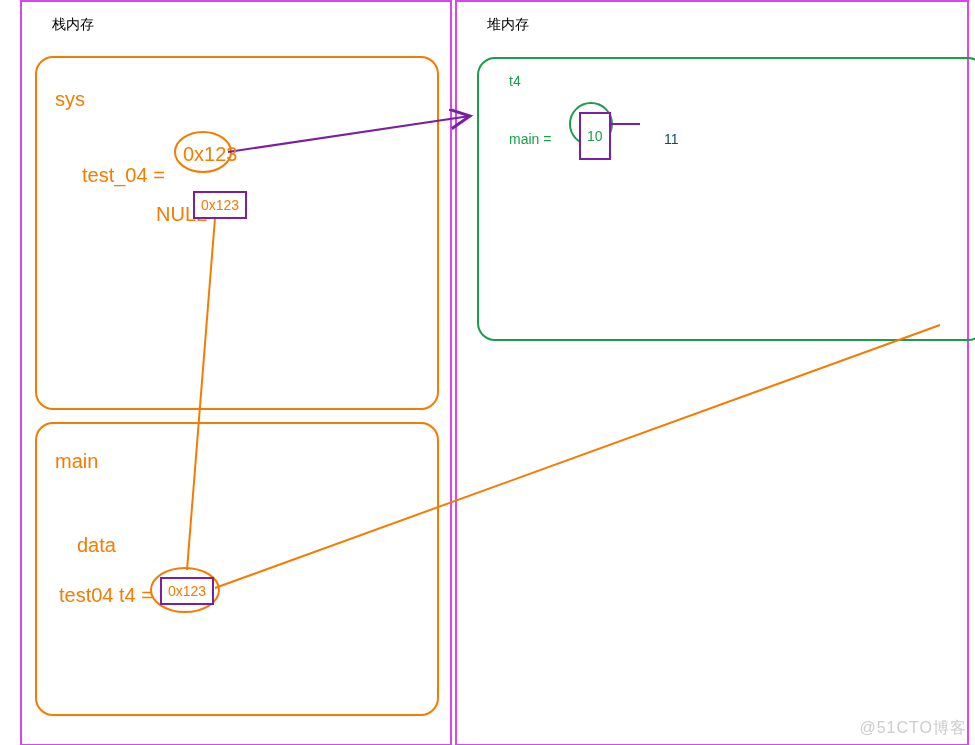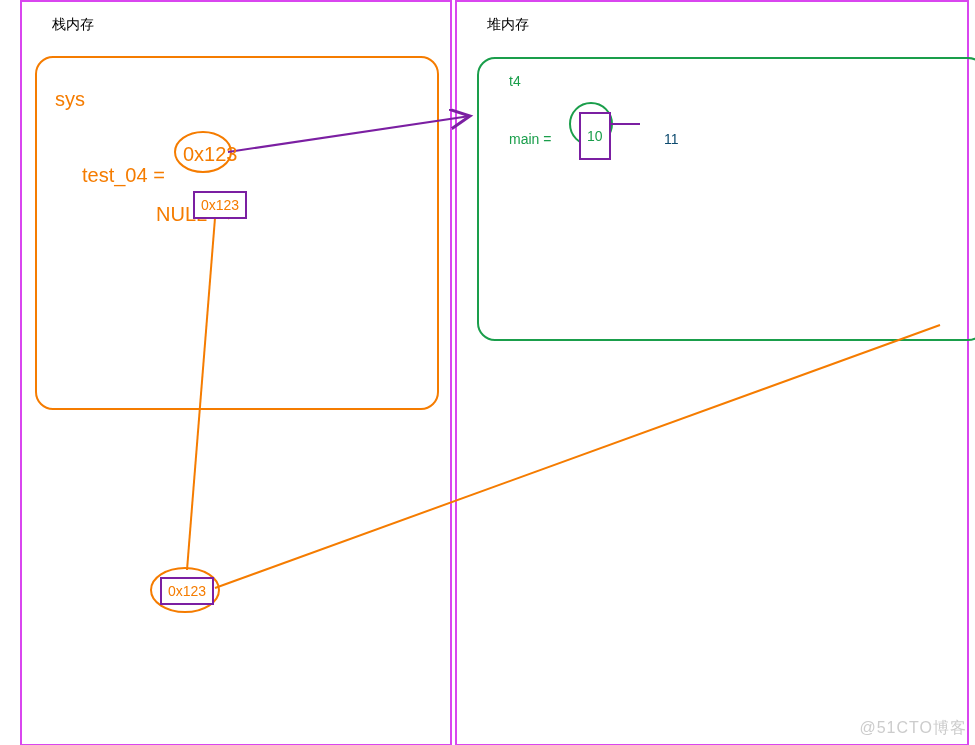--- a/index.html
+++ b/index.html
@@ -89,20 +89,25 @@
 
 <div class="panel" style="left:20px; top:0px; width:428px; height:742px;">
   <div class="panel-title">栈内存</div>
 
   <div class="block" style="left:13px; top:54px; width:400px; height:350px;">
     <div class="label-orange" style="left:18px; top:30px;">sys</div>
     <div class="label-orange" style="left:45px; top:92px;margin-top:14px;">test_04  =</div>
     <div class="label-orange" style="left:119px; top:145px;">NULL—&gt;</div>
   </div>
 
+  <div class="block" style="left:13px; top:420px; width:400px; height:290px;">
+    <div class="label-orange" style="left:18px; top:26px;">main</div>
+    <div class="label-orange" style="left:40px; top:110px;">data</div>
+    <div class="label-orange" style="left:22px; top:160px;">test04  t4   =</div>
+  </div>
 </div>
 
 <div class="panel" style="left:455px; top:0px; width:510px; height:742px;">
   <div class="panel-title">堆内存</div>
 
   <div class="heap-box" style="left:20px; top:55px; width:470px; height:280px;padding-left:35px;">
     <div class="label-green" style="left:30px; top:14px;">t4</div>
     <div class="label-green" style="left:30px; top:72px;">main   =</div>
     <div class="label-purple" style="left:185px; top:72px;">11</div>
   </div>

